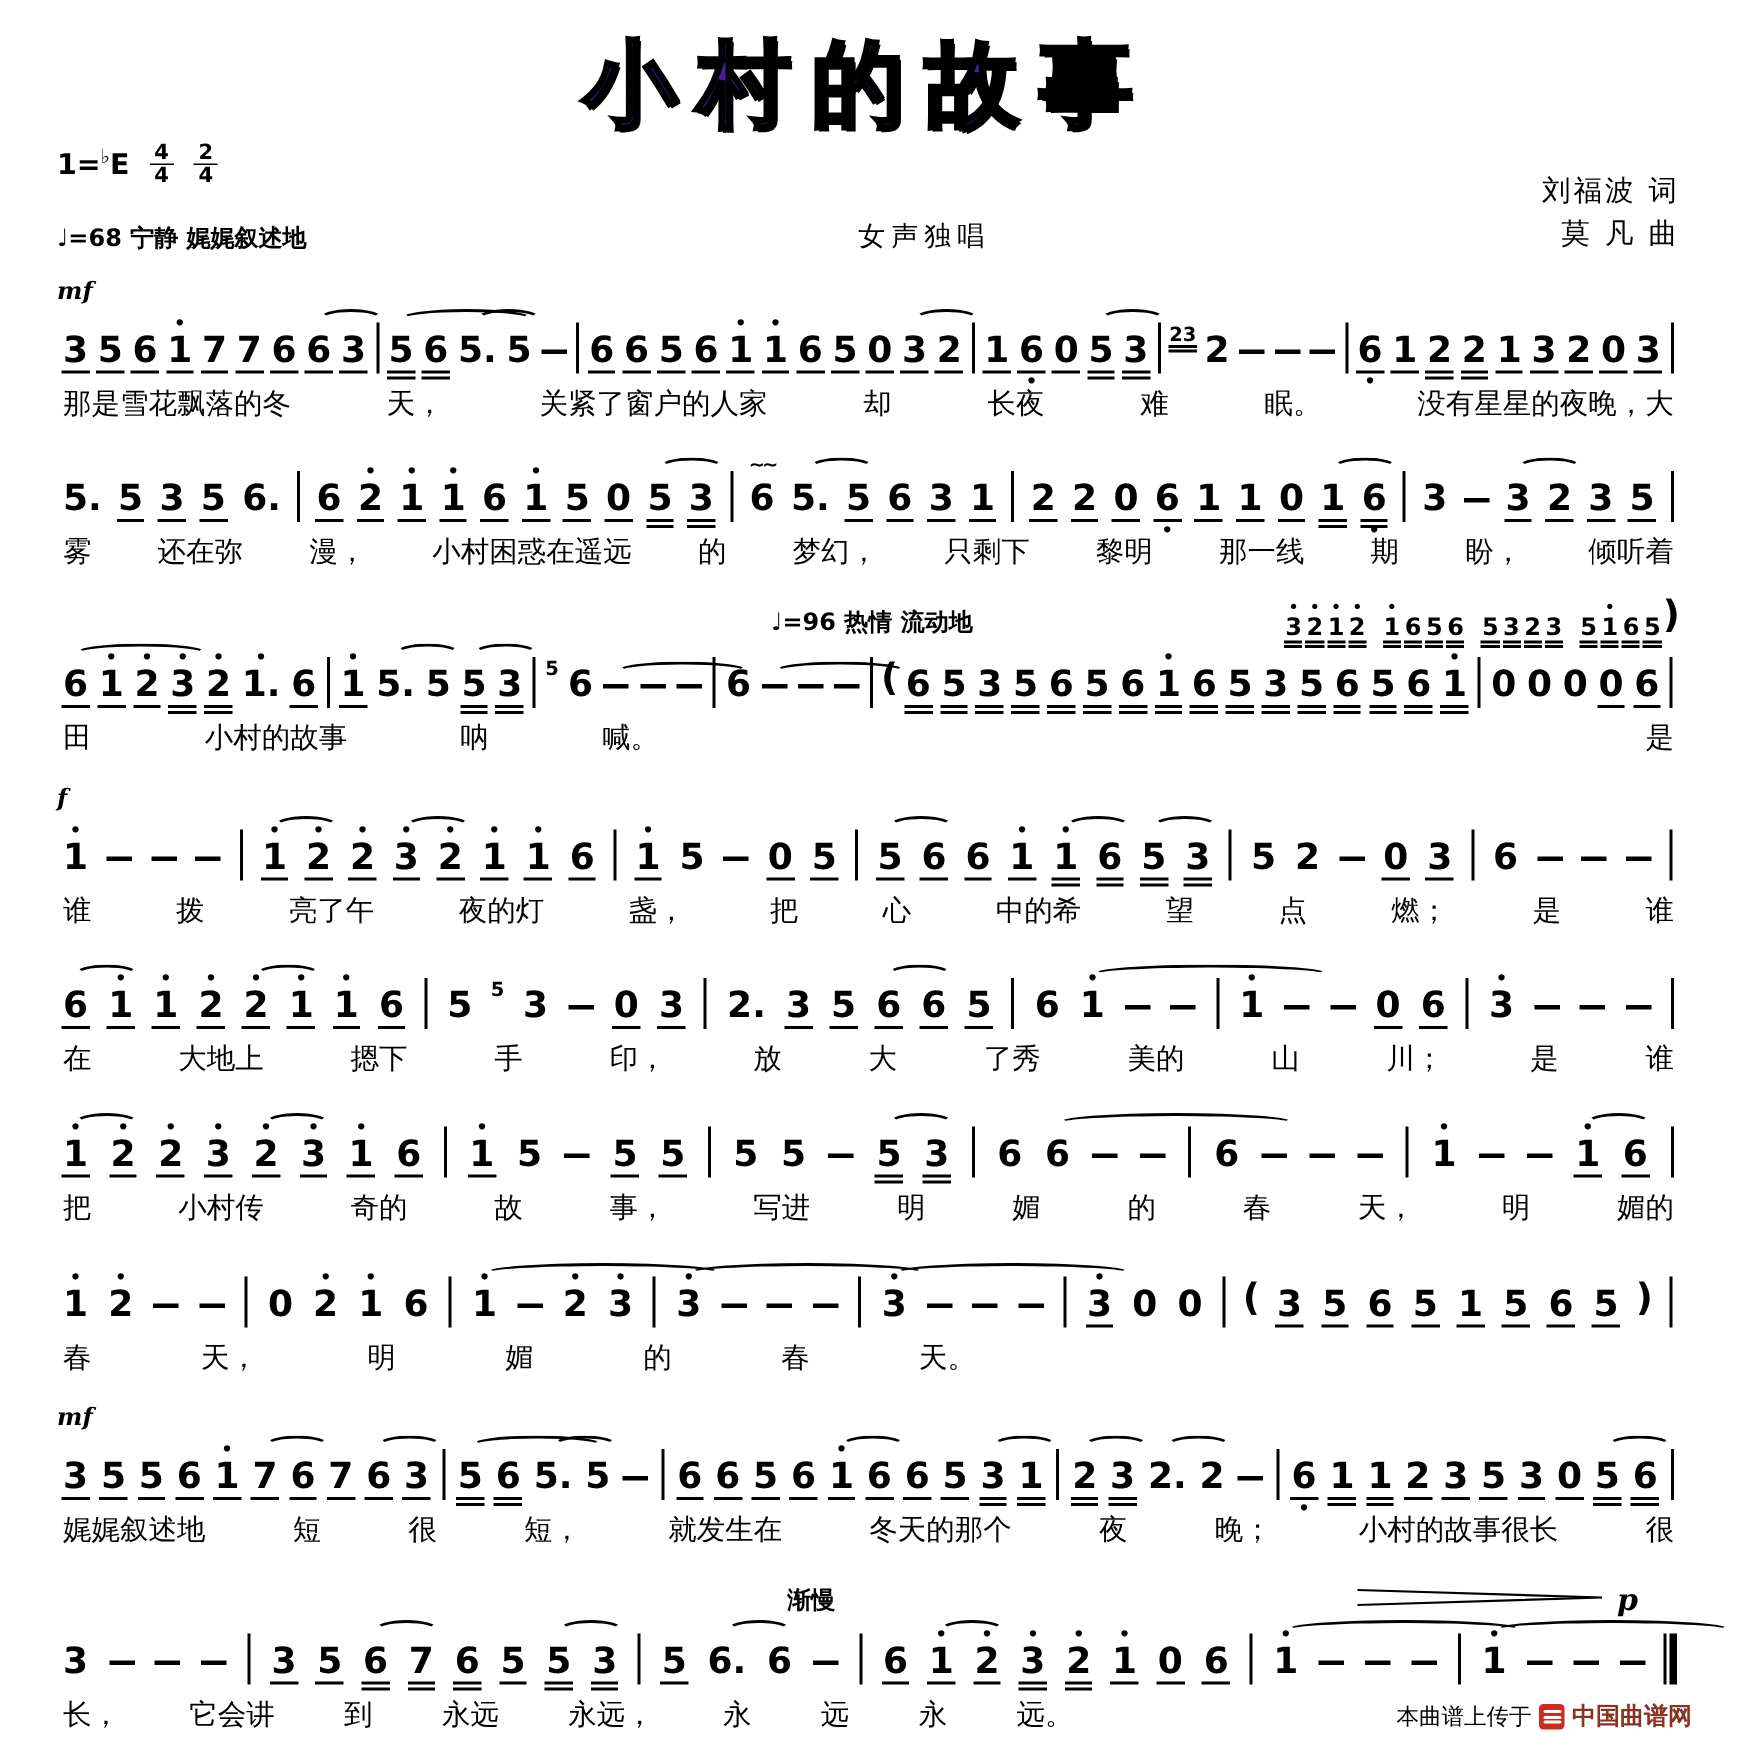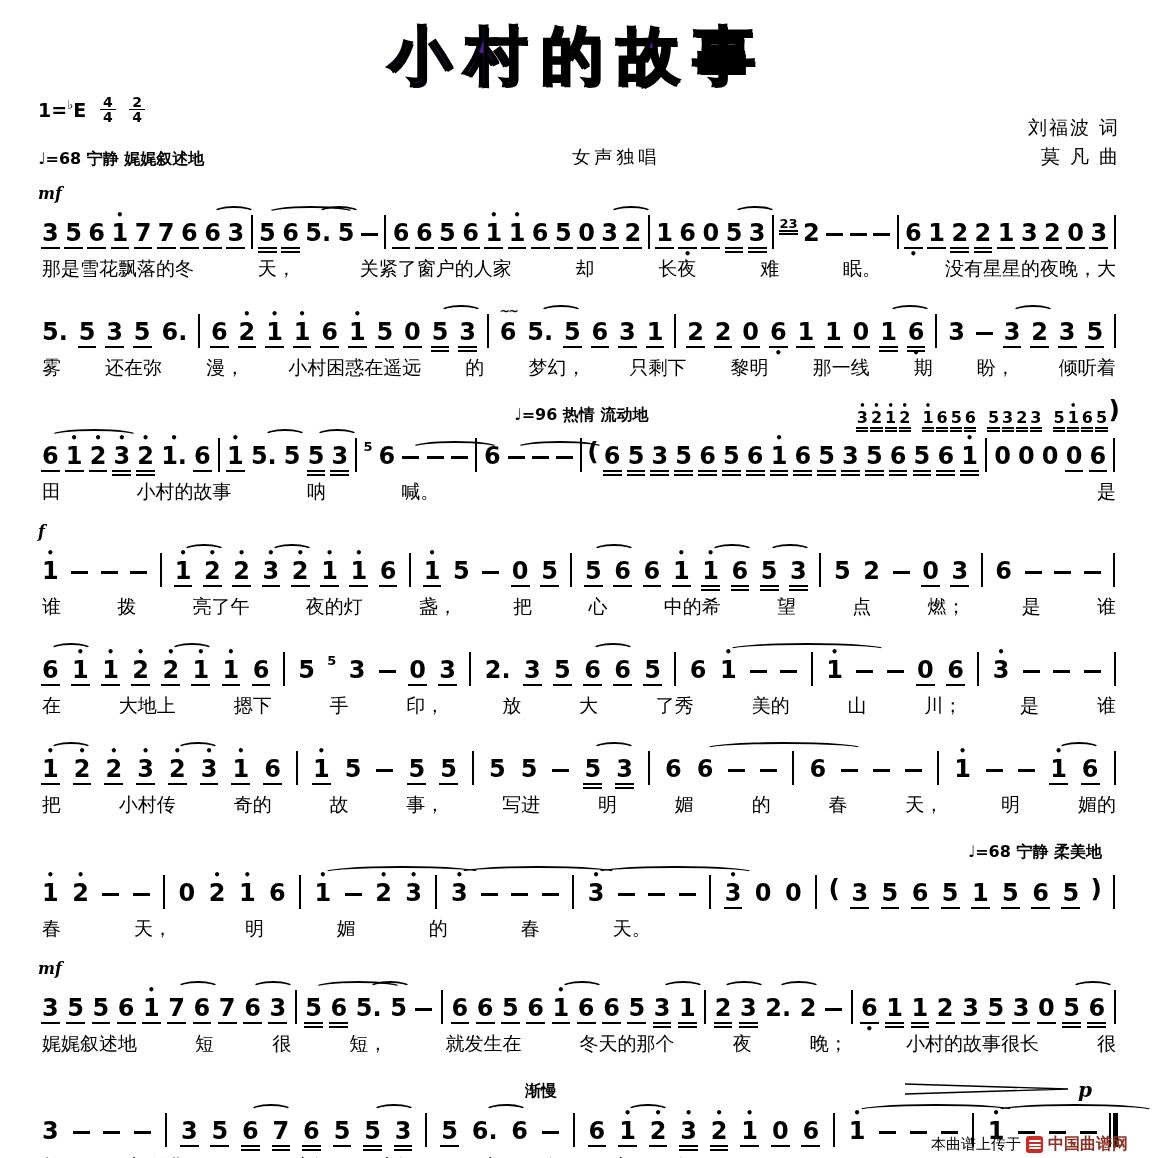--- a/index.html
+++ b/index.html
@@ -489,23 +489,20 @@
           <span>明</span>
           <span>媚</span>
           <span>的</span>
           <span>春</span>
           <span>天，</span>
           <span>明</span>
           <span>媚的</span>
         </div>
       </div>
       <div class="system">
-        <div class="prerow right">
-          <span class="tempo-label">♩=68 宁静 柔美地</span>
-        </div>
         <div class="notes">
           <span class="tok"><span>1</span><span class="da">•</span></span>
           <span class="tok"><span>2</span><span class="da">•</span></span>
           <span class="dash" style="position: relative;"></span>
           <span class="dash" style="position: relative;"></span>
           <span class="bar"></span>
           <span class="tok"><span>0</span></span>
           <span class="tok"><span>2</span><span class="da">•</span></span>
           <span class="tok"><span>1</span><span class="da">•</span></span>
           <span class="tok"><span>6</span></span>

